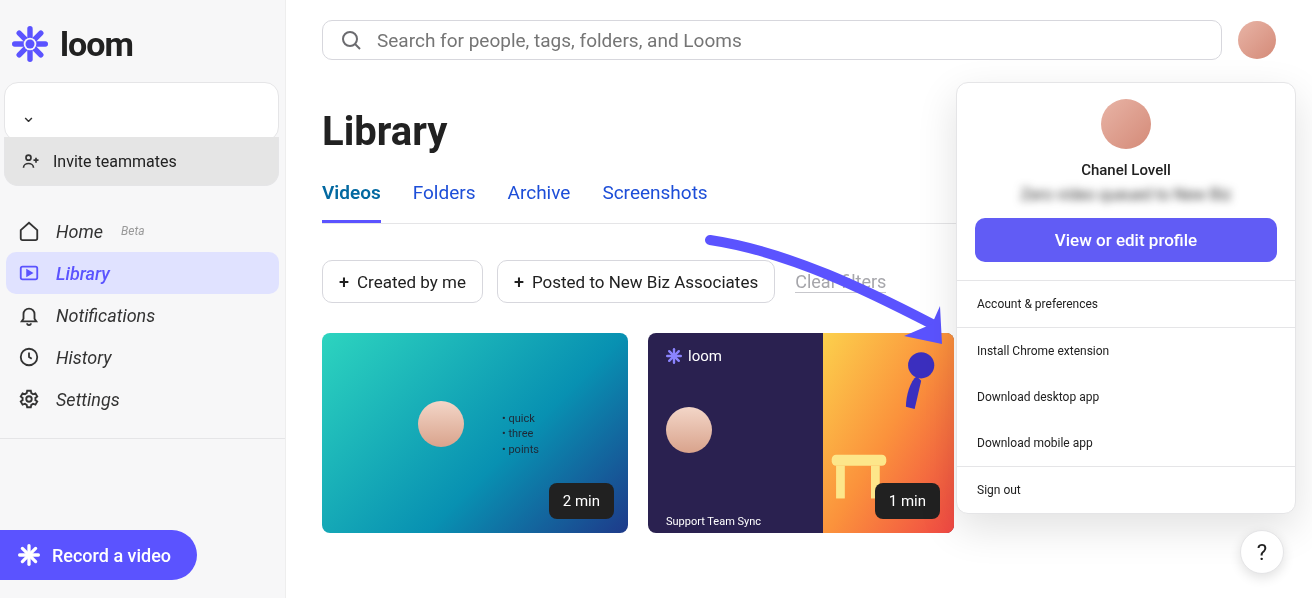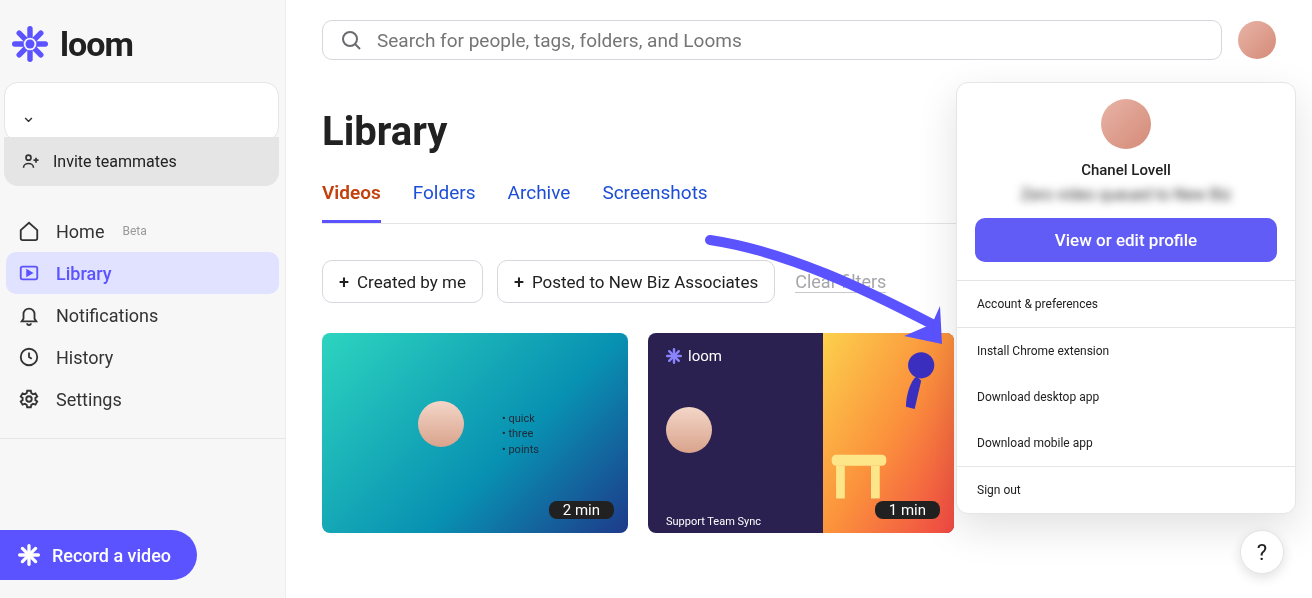--- a/index.html
+++ b/index.html
@@ -7,54 +7,54 @@
 
     
     .sidebar { position:absolute; left:0; top:0; width:286px; height:100%; background:#f7f7f8; border-right:1px solid #eee; }
     .logo-wrap { display:flex; align-items:center; gap:12px; padding:24px 12px 18px 12px; }
     .logo-text { font-size:34px; font-weight:700; letter-spacing:-1px; }
     .workspace-card { margin:0 6px 4px 4px; background:#fff; border:1px solid #e5e5e7; border-radius:14px; padding:14px 16px; display:flex; align-items:flex-start; justify-content:space-between; }
     .workspace-name { font-size:18px; font-weight:600; color:#333; filter:blur(4px); }
     .workspace-members { font-size:15px; color:#6b6b6f; margin-top:4px; }
     .chevron { font-size:18px; color:#333; margin-top:8px; }
     .invite-row { margin:0 6px 16px 4px; background:#e5e5e5; border:1px solid #e5e5e7; border-top:none; border-radius:0 0 14px 14px; margin-top:-8px; padding:14px 16px; display:flex; align-items:center; gap:12px; font-size:16px; }
-    .nav { padding:8px 6px 0 6px; }
+    .nav { padding:8px 6px 0 6px;font-style:italic; }
     .nav-item { display:flex; align-items:center; gap:16px; padding:10px 12px; border-radius:10px; font-size:18px; color:#333; cursor:pointer; }
     .nav-item.active { background:#e0e2ff; color:#5b53ff; font-weight:500; }
     .nav-icon { width:22px; height:22px; display:flex; align-items:center; justify-content:center; }
     .beta { font-size:12px; color:#999; margin-left:2px; font-weight:400; }
     .divider { border:none; border-top:1px solid #e5e5e7; margin:18px 0 0 0; }
     .record-btn { position:absolute; left:0; bottom:18px; background:#5b53ff; color:#fff; border:none; border-radius:0 28px 28px 0; padding:14px 26px 14px 18px; font-size:18px; font-weight:500; display:flex; align-items:center; gap:12px; cursor:pointer; }
 
     
     .main { position:absolute; left:286px; top:0; right:0; height:100%; padding:20px 36px 0 36px; }
     .search-row { display:flex; align-items:center; gap:16px; }
     .search-box { flex:1; height:40px; border:1px solid #d7d7dd; border-radius:10px; display:flex; align-items:center; padding:0 16px; gap:14px; }
     .search-icon { width:24px; height:24px; color:#6b6b6f; }
     .search-input { flex:1; border:none; outline:none; font-size:19px; color:#6b6b6f; background:transparent; }
     .avatar-top { width:38px; height:38px; border-radius:50%; background:linear-gradient(135deg,#e8b4a6,#d48a78); cursor:pointer; }
 
     .page-title { font-size:40px; font-weight:700; margin-top:48px; }
 
     .tabs { display:flex; gap:32px; margin-top:26px; border-bottom:1px solid #e5e5e7; }
     .tab { font-size:19px; color:#1d4ed8; padding:0 0 16px 0; cursor:pointer; }
-    .tab.active { color:#c2410c; font-weight:600; border-bottom:3px solid #5b53ff; }
+    .tab.active { color:#0369a1; font-weight:600; border-bottom:3px solid #5b53ff; }
 
     .filters-row { display:flex; align-items:center; gap:14px; margin-top:36px; }
     .chip { border:1px solid #d7d7dd; border-radius:10px; padding:10px 16px; display:flex; align-items:center; gap:8px; font-size:17px; cursor:pointer; }
     .clear-filters { font-size:18px; color:#a6a6ab; border-bottom:1px solid #c7c7cc; cursor:pointer; margin-left:6px; }
 
     .cards { display:flex; gap:20px; margin-top:30px; }
     .card { width:306px; height:200px; border-radius:8px; position:relative; overflow:hidden; cursor:pointer; }
     .card1 { background:linear-gradient(135deg,#2dd4bf 0%,#0891b2 60%,#1e3a8a 100%); }
     .card2 { background:#2a2150; display:flex; }
     .card2-left { flex:1.2; padding:14px 0 0 18px; color:#fff; }
     .card2-right { flex:1; background:linear-gradient(135deg,#fcd34d,#fb923c,#ef4444); position:relative; }
     .card-avatar { width:46px; height:46px; border-radius:50%; background:#fff; position:absolute; }
-    .duration { position:absolute; right:14px; bottom:14px; background:#212121; color:#fff; font-size:15px; padding:0 14px; border-radius:8px; }
+    .duration { position:absolute; right:14px; bottom:14px; background:#212121; color:#fff; font-size:15px; padding:9px 14px; border-radius:8px; }
     .card-mini-logo { display:flex; align-items:center; gap:6px; font-size:15px; }
     .card-caption { font-size:11px; margin-top:104px; }
     .bullets { position:absolute; left:180px; top:78px; font-size:11px; color:#1f2937; line-height:1.4; }
 
     
     .arrow { position:absolute; left:700px; top:232px; pointer-events:none; }
 
     
     .dropdown { position:absolute; right:16px; top:82px; width:340px; background:#fff; border:1px solid #e5e5e7; border-radius:12px; box-shadow:0 14px 40px rgba(0,0,0,.12); overflow:hidden; }
     .dd-profile { text-align:center; padding:16px 18px 18px 18px; }

